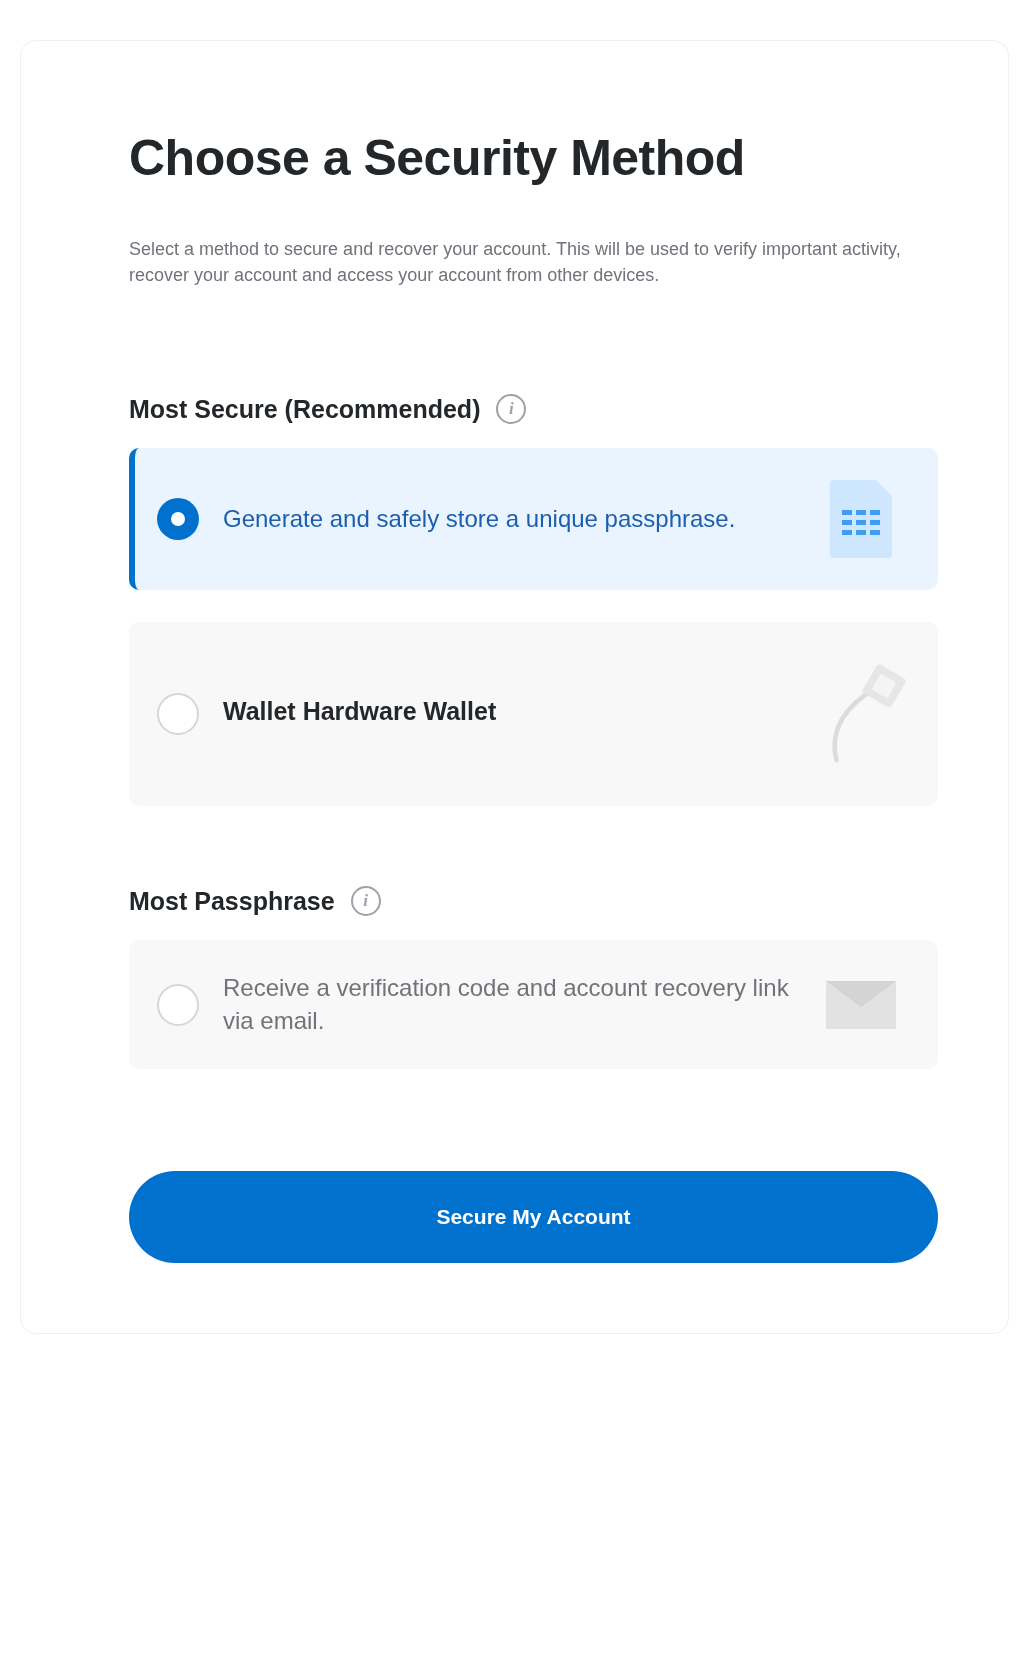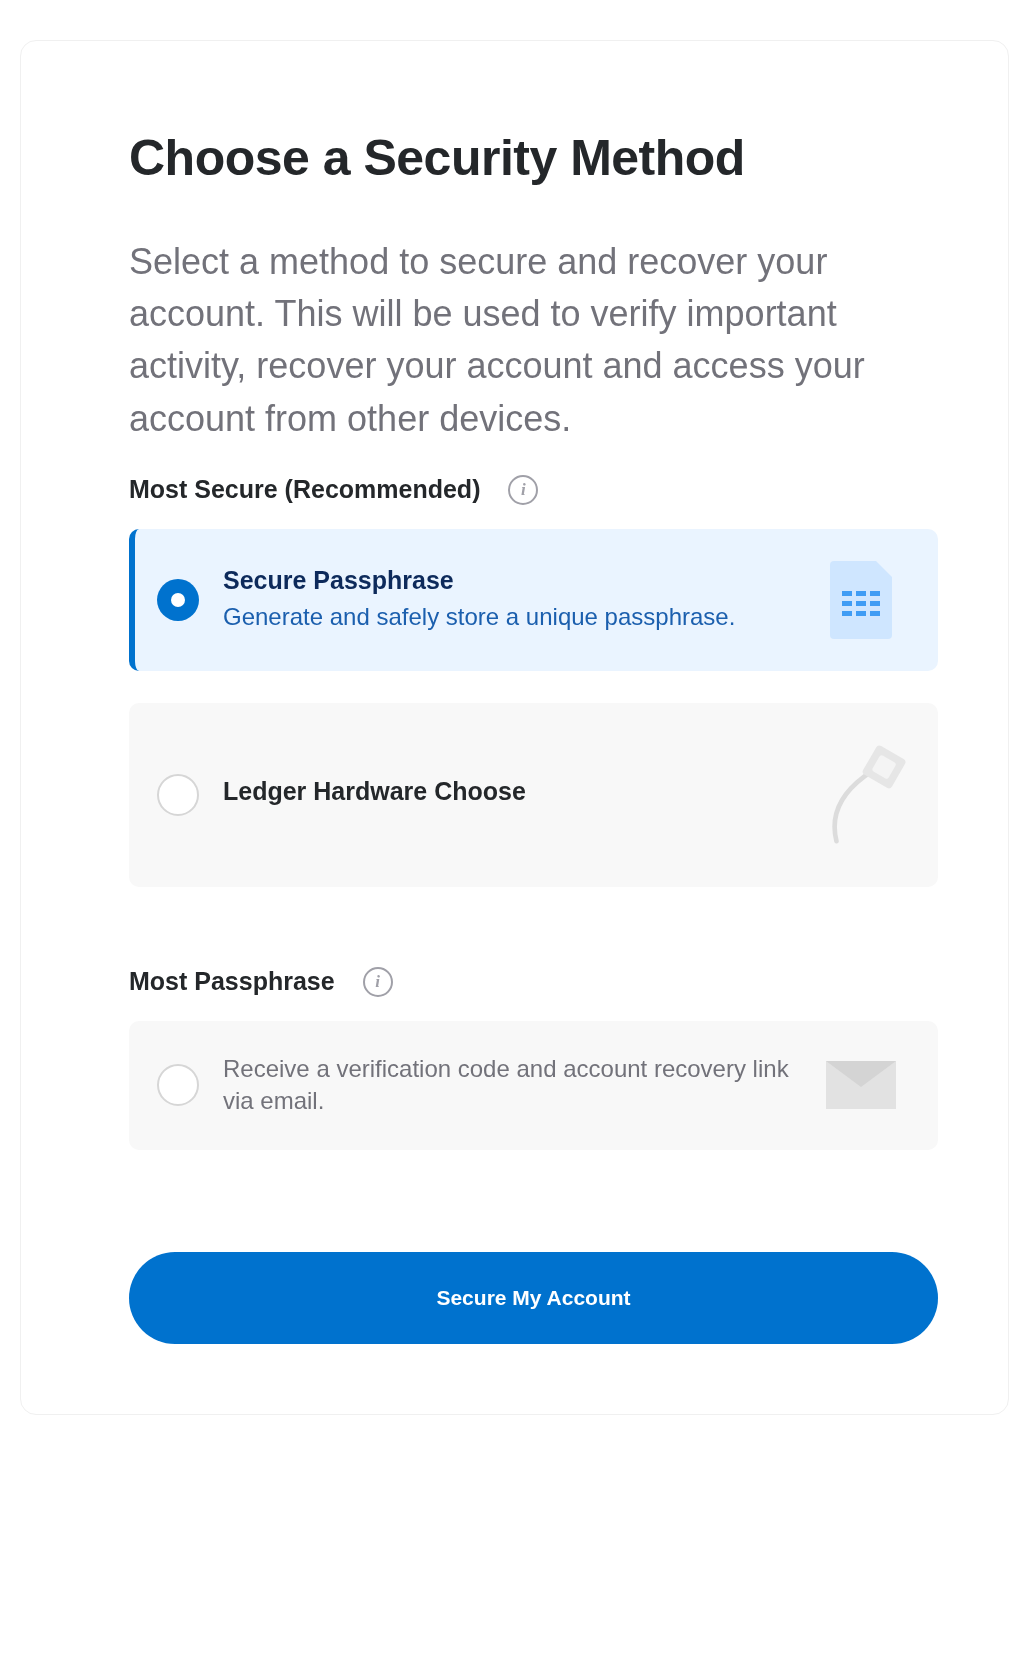--- a/index.html
+++ b/index.html
@@ -18,29 +18,29 @@
   }
   h1.page-title {
     font-size: 50px;
     font-weight: 900;
     color: #24272a;
     letter-spacing: -0.5px;
     line-height: 1.1;
     margin-bottom: 50px;
   }
   p.page-desc {
-    font-size: 36px;
+    font-size: 18px;
     color: #72727a;
     line-height: 1.45;
-    margin-bottom: 30px;
+    margin-bottom: 106px;
   }
   .section-label {
     display: flex;
-    align-items: flex-start;
-    gap: 28px;
+    align-items: center;
+    gap: 16px;
     font-size: 25px;
     font-weight: 700;
     color: #24272a;
     margin-bottom: 24px;
   }
   .info-icon {
     width: 30px;
     height: 30px;
     border: 2.5px solid #a0a0a8;
     border-radius: 50%;
@@ -142,21 +142,20 @@
   <div class="section-label">
     <span>Most Secure (Recommended)</span>
     <span class="info-icon">i</span>
   </div>
 
   <div class="option selected">
     <div class="radio">
         <div class="radio-dot"></div>
       </div>
     <div class="option-text">
-      <div class="option-title">Secure Passphrase</div>
       <div class="option-desc">Generate and safely store a unique passphrase.</div>
     </div>
     <div class="option-illustration">
       <svg width="62" height="78" viewBox="0 0 62 78">
         <path d="M4 0 H46 L62 16 V74 a4 4 0 0 1 -4 4 H4 a4 4 0 0 1 -4 -4 V4 a4 4 0 0 1 4 -4 Z" fill="#cfe6ff"></path>
         <g fill="#3f9cf4">
           <rect x="12" y="30" width="10" height="5"></rect>
             <rect x="26" y="30" width="10" height="5"></rect>
             <rect x="40" y="30" width="10" height="5"></rect>
           <rect x="12" y="40" width="10" height="5"></rect>
@@ -166,21 +165,21 @@
             <rect x="26" y="50" width="10" height="5"></rect>
             <rect x="40" y="50" width="10" height="5"></rect>
         </g>
       </svg>
     </div>
   </div>
 
   <div class="option">
     <div class="radio"></div>
     <div class="option-text">
-      <div class="option-title">Ledger Hardware Choose</div>
+      <div class="option-title">Wallet Hardware Wallet</div>
     </div>
     <div class="option-illustration" style="width:120px; margin-right:-32px;">
       <svg width="130" height="120" viewBox="0 0 130 120">
         <path d="M20 110 Q10 70 50 40 L80 18" stroke="#dcdcdc" stroke-width="5" fill="none" stroke-linecap="round"></path>
         <g transform="translate(65,5) rotate(30)">
           <rect x="0" y="0" width="36" height="36" rx="4" fill="#e6e6e6"></rect>
           <rect x="8" y="8" width="20" height="20" rx="3" fill="#f4f4f4"></rect>
         </g>
       </svg>
     </div>

